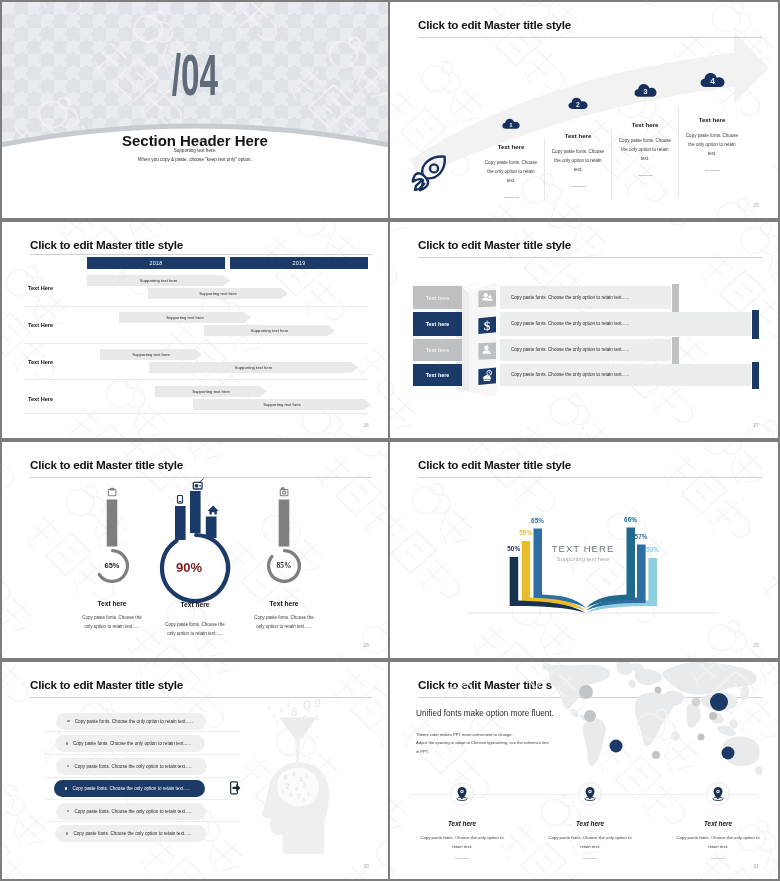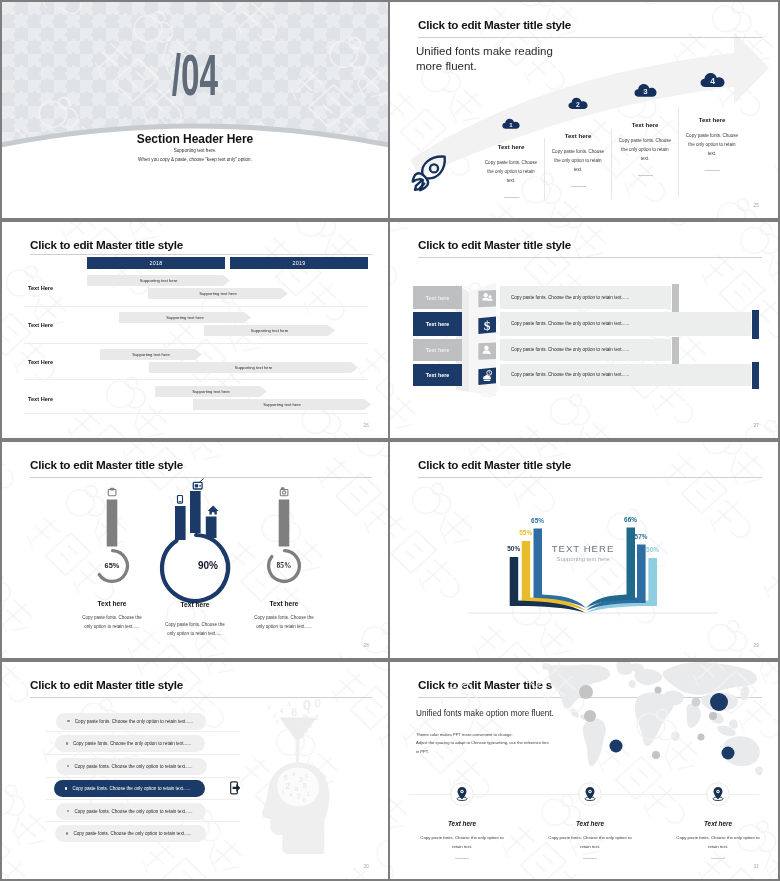--- a/index.html
+++ b/index.html
@@ -12,21 +12,21 @@
   .s-rule{position:absolute;height:1px;background:#cfcfcf;}
   .pg{position:absolute;font-size:4.6px;color:#a2a2a2;letter-spacing:.2px;}
 
   
   .s1-bg{position:absolute;left:0;top:0;width:386px;height:152px;background:#dfe2e6;}
   .s1-num{position:absolute;left:0;top:50px;width:386px;text-align:center;
     font-family:"Liberation Sans",sans-serif;
     font-size:58px;font-weight:bold;color:#5f6b79;line-height:46px;height:46px;
     transform:scaleX(0.575);transform-origin:50% 50%;}
   .s1-title{position:absolute;left:0;top:130px;width:386px;text-align:center;
-    font-size:12px;font-weight:bold;color:#131313;letter-spacing:-0.05px;}
+    font-size:15px;font-weight:bold;color:#131313;letter-spacing:-0.05px;}
   .s1-sub1{position:absolute;left:0;top:145.5px;width:386px;text-align:center;font-size:4.6px;color:#2c2c2c;}
   .s1-sub2{position:absolute;left:0;top:154.5px;width:386px;text-align:center;font-size:4.6px;color:#2c2c2c;}
 
   
   .s2-sub{position:absolute;left:26px;top:42px;font-size:11.5px;color:#2b2b2b;line-height:1.34;}
   .s2-col{position:absolute;width:54px;text-align:center;}
   .s2-head{font-size:6.1px;font-weight:bold;color:#141414;}
   .s2-body{font-size:4.55px;color:#3a3a3a;line-height:2.0;margin-top:8px;}
   .s2-dash{width:15px;height:1px;background:#cbcbcb;margin:12px auto 0;}
   .s2-vline{position:absolute;width:1px;background:#e6e6e6;}
@@ -134,24 +134,20 @@
     </pattern>
   </defs>
   <rect x="0" y="0" width="470" height="300" fill="url(#wmp2)"></rect>
 </svg>
 
   <svg style="position:absolute;left:0;top:0" width="388" height="216" viewBox="0 0 388 216">
     <path d="M20,158 C58,132 130,96 212,75 C264,62 314,54 344,51 L344,30 L379,66 L344,102 L344,85 C316,88 274,95 226,106 C152,124 72,154 30,175 Z" fill="#f2f2f2"></path>
   </svg>
   <div class="s-title" style="left:28px;top:16px;">Click to edit Master title style</div>
   <div class="s-rule" style="left:28px;top:35px;width:344px;"></div>
-  <div class="s2-sub">
-    <div>Unified fonts make reading</div>
-    <div>more fluent.</div>
-  </div>
   <svg style="position:absolute;left:19px;top:150px;width:46px;height:42px;" viewBox="0 0 80 72">
     <g fill="none" stroke="#16305c" stroke-width="4.1" stroke-linecap="round" stroke-linejoin="round">
       <path d="M30.0,45.0 L23.5,38.5 C20.0,20.0 38.0,5.5 62.0,7.5 C64.5,31.5 48.5,48.0 30.0,45.0 Z"></path>
       <circle cx="43.5" cy="28.0" r="7.0"></circle>
       <path d="M23.8,38.8 C15.0,33.5 8.5,37.0 6.5,51.0 C16.5,45.0 21.0,46.0 24.5,48.5"></path>
       <path d="M30.5,45.5 C36.0,53.5 33.5,60.0 19.5,66.0 C25.5,56.0 24.5,51.5 22.0,48.0"></path>
       <path d="M21.5,49.5 L12.0,58.5 L10.5,65.5 L17.5,64.0 L26.5,54.5"></path>
     </g>
   </svg>
 
@@ -371,21 +367,21 @@
     <g fill="#1b3a68">
           <path d="M205.6 69.0 L211.1 63.4 L216.6 69.0 L214.8 69.0 L214.8 72.6 L212.4 72.6 L212.4 70.2 L209.8 70.2 L209.8 72.6 L207.4 72.6 L207.4 69.0 Z"></path>
         </g>
     <path d="M110.54,108.61 A15.4,15.4 0 1 1 97.23,132.61" fill="none" stroke="#7f7f7f" stroke-width="3.3" stroke-linecap="round"></path>
     <path d="M194.15,93.02 A33,33 0 1 1 174.55,98.64" fill="none" stroke="#1b3a68" stroke-width="4.2" stroke-linecap="round"></path>
     <path d="M282.54,108.61 A15.4,15.4 0 1 1 269.86,114.52" fill="none" stroke="#7f7f7f" stroke-width="3.3" stroke-linecap="round"></path>
   </svg>
   <div class="s5-pct" style="left:70px;top:119.412px;width:80px;font-size:7.4px;color:#1d1d1d;">65%</div>
   <div class="s5-head" style="left:50px;top:158px;">Text here</div>
   <div class="s5-body" style="left:78px;top:171px;width:64px;">Copy paste fonts. Choose the only option to retain text......</div>
-  <div class="s5-pct" style="left:166px;top:117.94px;width:80px;font-size:10px;color:#0f172a;">90%</div>
+  <div class="s5-pct" style="left:147px;top:117.94px;width:80px;font-size:13px;color:#7f1d1d;">90%</div>
   <div class="s5-head" style="left:133px;top:159px;">Text here</div>
   <div class="s5-body" style="left:161px;top:178px;width:64px;">Copy paste fonts. Choose the only option to retain text......</div>
   <div class="s5-pct" style="left:242px;top:119.412px;width:80px;font-size:7.4px;color:#1d1d1d;font-family:Liberation Serif, serif;">85%</div>
   <div class="s5-head" style="left:222px;top:158px;">Text here</div>
   <div class="s5-body" style="left:250px;top:171px;width:64px;">Copy paste fonts. Choose the only option to retain text......</div>
   <div class="pg" style="right:19px;bottom:10px;">28</div>
 </div>
 
 <div class="slide" id="sl6" style="left:390px;top:442px;width:388px;height:216px;">
   <svg class="wm" viewBox="0 0 470 300">

